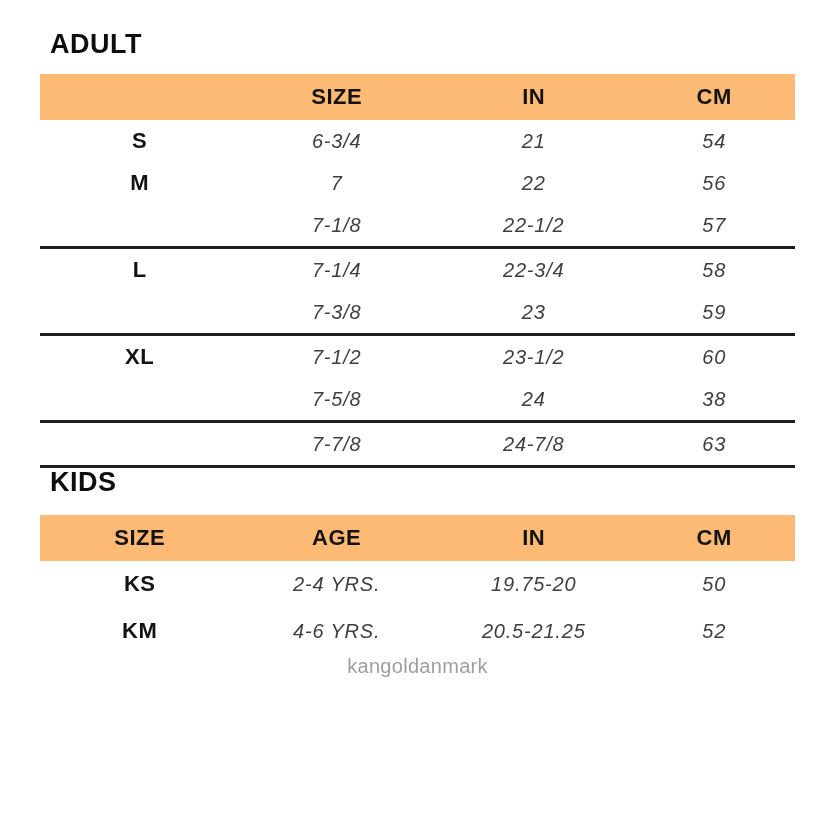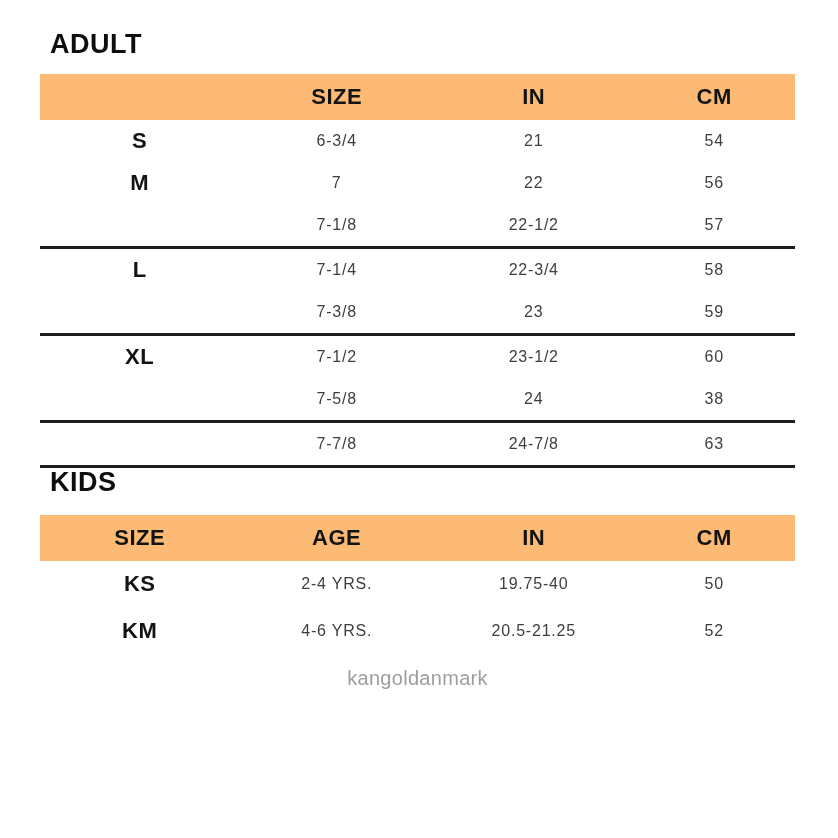--- a/index.html
+++ b/index.html
@@ -55,29 +55,30 @@
   }
   table.adult tbody td { height: 42px; }
   table.kids  tbody td { height: 47px; }
   td.lbl {
     font-size: 22px;
     font-weight: 700;
     letter-spacing: 0.5px;
     color: #131313;
   }
   td.val {
-    font-size: 16px;
+    font-size: 20px;
     font-weight: 300;
     letter-spacing: 0.8px;
     color: #3e3e3e;
+    font-style: italic;
   }
   tr.group-end td { border-bottom: 3px solid #1d1d1d; }
   .watermark {
     width: 755px;
-    margin-top: 12px;
+    margin-top: 0px;
     text-align: center;
     font-size: 20px;
     letter-spacing: 0.3px;
     color: #9e9e9e;
   }
 </style>
 </head>
 <body>
 
 <div class="page">
@@ -165,21 +166,21 @@
         <th>SIZE</th>
         <th>AGE</th>
         <th>IN</th>
         <th>CM</th>
       </tr>
     </thead>
     <tbody>
       <tr>
         <td class="lbl">KS</td>
         <td class="val">2-4 YRS.</td>
-        <td class="val">19.75-40</td>
+        <td class="val">19.75-20</td>
         <td class="val">50</td>
       </tr>
       <tr>
         <td class="lbl">KM</td>
         <td class="val">4-6 YRS.</td>
         <td class="val">20.5-21.25</td>
         <td class="val">52</td>
       </tr>
     </tbody>
   </table>

